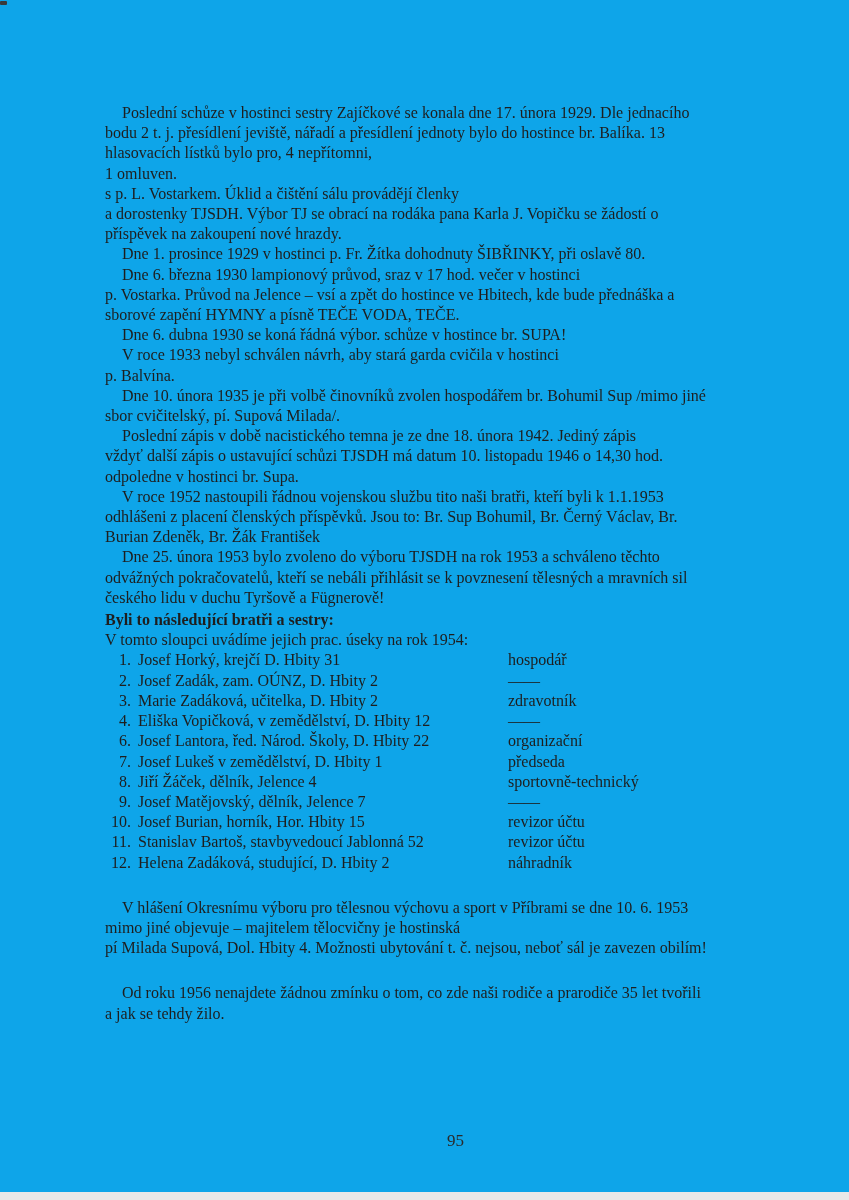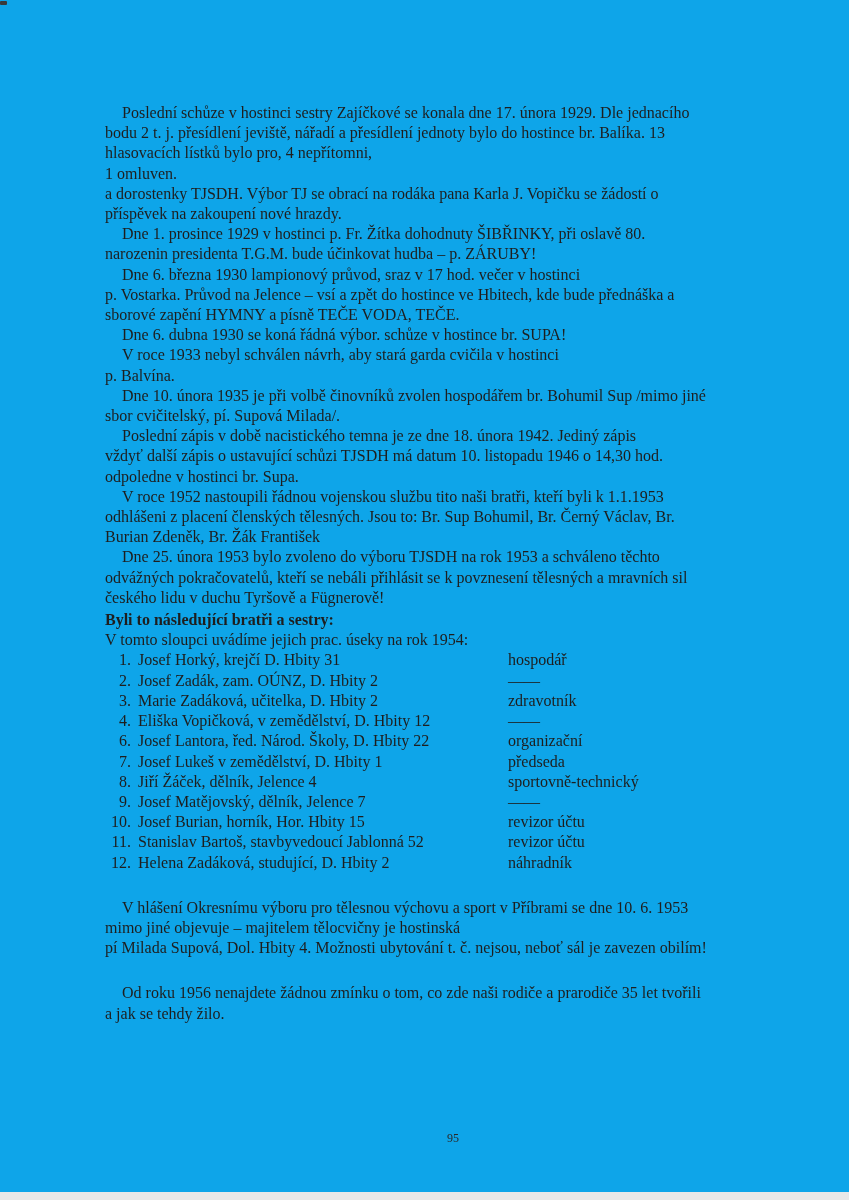--- a/index.html
+++ b/index.html
@@ -38,54 +38,54 @@
   .member .role {
     position: absolute;
     left: 403px;
     top: 0;
     white-space: nowrap;
   }
   .pageno {
     position: absolute;
     left: 447px;
     top: 1131px;
-    font-size: 12px;
+    font-size: 17px;
     color: #2a2a2a;
   }
 </style>
 </head>
 <body>
 
 <div class="page">
   <div class="artifact"></div>
 
   <div class="content">
 
     <div>
         <div class="line ind">Poslední schůze v hostinci sestry Zajíčkové se konala dne 17. února 1929. Dle jednacího</div>
         <div class="line">bodu 2 t. j. přesídlení jeviště, nářadí a přesídlení jednoty bylo do hostince br. Balíka. 13</div>
         <div class="line">hlasovacích lístků bylo pro, 4 nepřítomni,</div>
         <div class="line">1 omluven.</div>
+        <div class="line">s p. L. Vostarkem. Úklid a čištění sálu provádějí členky</div>
         <div class="line">a dorostenky TJSDH. Výbor TJ se obrací na rodáka pana Karla J. Vopičku se žádostí o</div>
         <div class="line">příspěvek na zakoupení nové hrazdy.</div>
         <div class="line ind">Dne 1. prosince 1929 v hostinci p. Fr. Žítka dohodnuty ŠIBŘINKY, při oslavě 80.</div>
-        <div class="line">narozenin presidenta T.G.M. bude účinkovat hudba – p. ZÁRUBY!</div>
         <div class="line ind">Dne 6. března 1930 lampionový průvod, sraz v 17 hod. večer v hostinci</div>
         <div class="line">p. Vostarka. Průvod na Jelence – vsí a zpět do hostince ve Hbitech, kde bude přednáška a</div>
         <div class="line">sborové zapění HYMNY a písně TEČE VODA, TEČE.</div>
         <div class="line ind">Dne 6. dubna 1930 se koná řádná výbor. schůze v hostince br. SUPA!</div>
         <div class="line ind">V roce 1933 nebyl schválen návrh, aby stará garda cvičila v hostinci</div>
         <div class="line">p. Balvína.</div>
         <div class="line ind">Dne 10. února 1935 je při volbě činovníků zvolen hospodářem br. Bohumil Sup /mimo jiné</div>
         <div class="line">sbor cvičitelský, pí. Supová Milada/.</div>
         <div class="line ind">Poslední zápis v době nacistického temna je ze dne 18. února 1942. Jediný zápis</div>
         <div class="line">vždyť další zápis o ustavující schůzi TJSDH má datum 10. listopadu 1946 o 14,30 hod.</div>
         <div class="line">odpoledne v hostinci br. Supa.</div>
         <div class="line ind">V roce 1952 nastoupili řádnou vojenskou službu tito naši bratři, kteří byli k 1.1.1953</div>
-        <div class="line">odhlášeni z placení členských tělesných. Jsou to: Br. Sup Bohumil, Br. Černý Václav, Br.</div>
+        <div class="line">odhlášeni z placení členských příspěvků. Jsou to: Br. Sup Bohumil, Br. Černý Václav, Br.</div>
         <div class="line">Burian Zdeněk, Br. Žák František</div>
         <div class="line ind">Dne 25. února 1953 bylo zvoleno do výboru TJSDH na rok 1953 a schváleno těchto</div>
         <div class="line">odvážných pokračovatelů, kteří se nebáli přihlásit se k povznesení tělesných a mravních sil</div>
         <div class="line">českého lidu v duchu Tyršově a Fügnerově!</div>
         <div class="line bold">Byli to následující bratři a sestry:</div>
         <div class="line">V tomto sloupci uvádíme jejich prac. úseky na rok 1954:</div>
       </div>
 
     <div>
         <div class="member">

